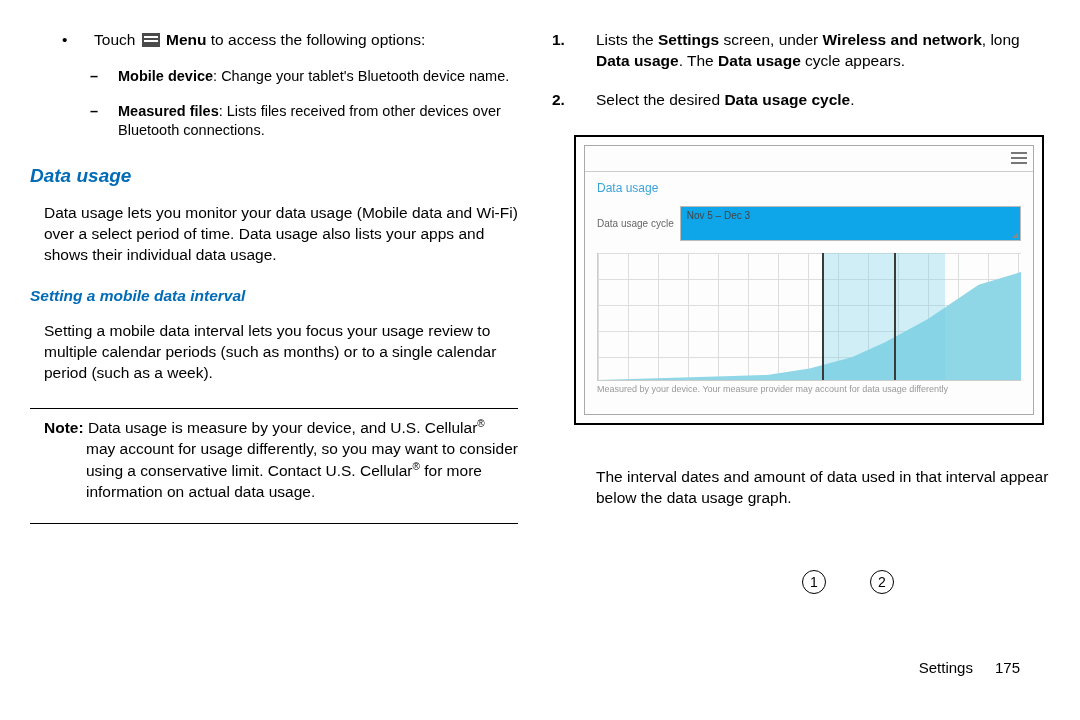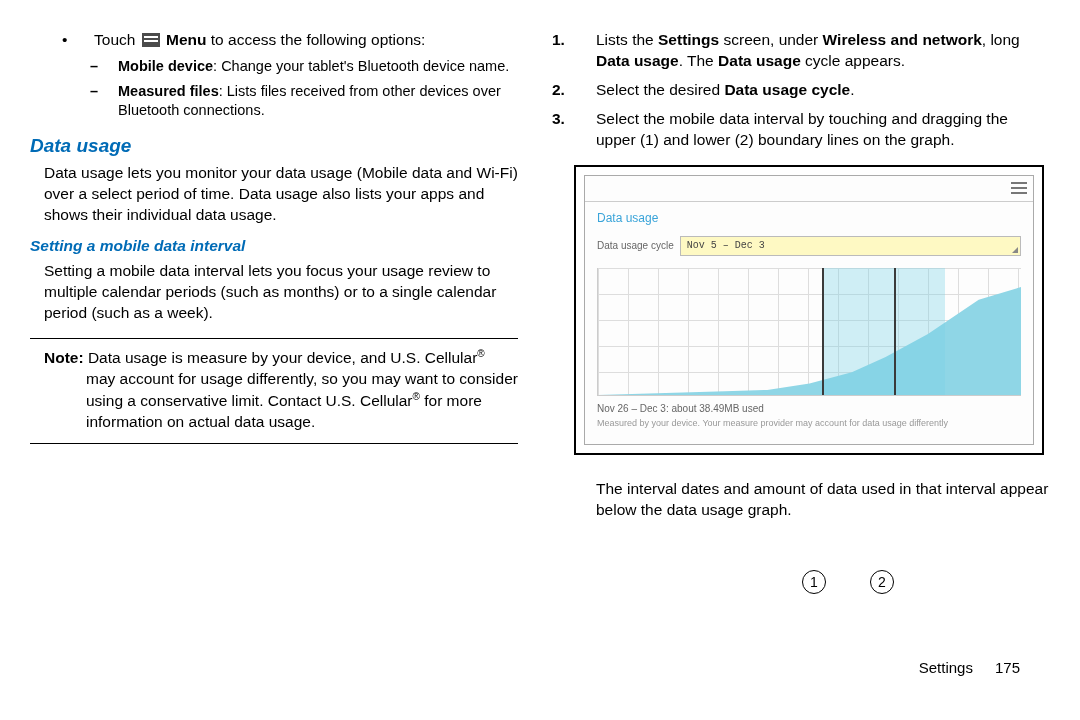--- a/index.html
+++ b/index.html
@@ -11,20 +11,21 @@
     color: #000;
     background: #fff;
     display: flex;
     padding: 30px 30px 20px 30px;
     line-height: 1.35;
   }
   .col {
     flex: 1;
     display: flex;
     flex-direction: column;
+    gap: 10px;
   }
   .col-left { padding-right: 22px; }
   .col-right { padding-left: 22px; position: relative; }
   .bullet-row { padding-left: 60px; text-indent: -14px; }
   .bullet-row .dot { display: inline-block; width: 14px; }
   .menu-icon {
     display: inline-block;
     width: 18px;
     height: 14px;
     background: #4b4b4b;
@@ -55,21 +56,21 @@
     font-style: italic;
     margin-top: 14px;
   }
   .h-blue-it.large { font-size: 19px; }
   .h-blue-it.small { font-size: 15.5px; margin-top: 10px; }
   .body-p { padding-left: 14px; margin-top: 4px; }
   .note-box {
     border-top: 1.5px solid #000;
     border-bottom: 1.5px solid #000;
     margin-top: 14px;
-    padding: 8px 0 10px 14px;
+    padding: 8px 0 20px 14px;
   }
   .note-body { padding-left: 42px; text-indent: -42px; }
   sup { font-size: 0.65em; vertical-align: super; }
   .ol-item { padding-left: 34px; text-indent: -22px; margin-bottom: 8px; }
   .ol-item .num { display: inline-block; width: 22px; font-weight: bold; }
   .screenshot {
     border: 2px solid #000;
     margin: 6px 0 0 12px;
     width: 470px;
     height: 290px;
@@ -105,27 +106,26 @@
   }
   .ss-cycle-row {
     display: flex; align-items: center;
     padding: 4px 12px 6px 12px;
     gap: 6px;
   }
   .ss-cycle-lbl { font-size: 10px; color: #666; }
   .ss-cycle-box {
     flex: 1;
     border: 1px solid #bbb;
-    height: 20px;
+    height: 35px;
     font-size: 10px;
     padding: 2px 6px;
     color: #444;
     position: relative;
-    background: #fef9c3;
-    font-family: Liberation Mono, monospace;
+    background: #0ea5e9;
   }
   .ss-cycle-box::after {
     content: "";
     position: absolute;
     right: 2px; bottom: 2px;
     border-left: 6px solid transparent;
     border-bottom: 6px solid #888;
   }
   .ss-chart {
     margin: 6px 12px 0 12px;
@@ -165,21 +165,21 @@
     gap: 44px;
   }
   .callout {
     width: 24px; height: 24px;
     border: 1.5px solid #000;
     border-radius: 50%;
     display: flex; align-items: center; justify-content: center;
     font-size: 14px;
     background: #fff;
   }
-  .after-shot { margin-top: 24px; padding-left: 34px; }
+  .after-shot { margin-top: 32px; padding-left: 34px; }
   .page-footer {
     position: absolute;
     right: 30px;
     bottom: 22px;
     font-size: 15px;
   }
   .page-footer .sec { margin-right: 22px; }
 </style>
 </head>
 <body>
@@ -213,23 +213,20 @@
   </div>
 </div>
 
 <div class="col col-right">
 
   <div class="ol-item">
     <span class="num">1.</span><span>Lists the </span><b>Settings</b><span> screen, under </span><b>Wireless and network</b><span>, long </span><b>Data usage</b><span>. The </span><b>Data usage</b><span> cycle appears.</span>
   </div>
   <div class="ol-item">
     <span class="num">2.</span><span>Select the desired </span><b>Data usage cycle</b><span>.</span>
-  </div>
-  <div class="ol-item">
-    <span class="num">3.</span><span>Select the mobile data interval by touching and dragging the upper (1) and lower (2) boundary lines on the graph.</span>
   </div>
 
   <div class="screenshot">
     <div class="ss-inner">
       <div class="ss-topbar">
         <div class="ss-hamb">
             <span></span>
             <span></span>
             <span></span>
           </div>
@@ -240,21 +237,20 @@
         <div class="ss-cycle-box">Nov 5 – Dec 3</div>
       </div>
       <div class="ss-chart">
         <svg class="ss-area" viewBox="0 0 100 100" preserveAspectRatio="none">
           <polygon fill="#8fd6e6" points="0,100 10,99 20,98 30,97 40,96 50,91 60,82 68,70 78,52 90,25 100,15 100,100"></polygon>
         </svg>
         <div class="ss-hl" style="left:53%; width:29%;"></div>
         <div class="ss-vline" style="left:53%;"></div>
         <div class="ss-vline" style="left:70%;"></div>
       </div>
-      <div class="ss-footer1">Nov 26 – Dec 3: about 38.49MB used</div>
       <div class="ss-footer2">Measured by your device. Your measure provider may account for data usage differently</div>
     </div>
   </div>
 
   <div class="callouts">
     <div class="callout">1</div>
     <div class="callout">2</div>
   </div>
 
   <div class="after-shot">The interval dates and amount of data used in that interval appear below the data usage graph.</div>

